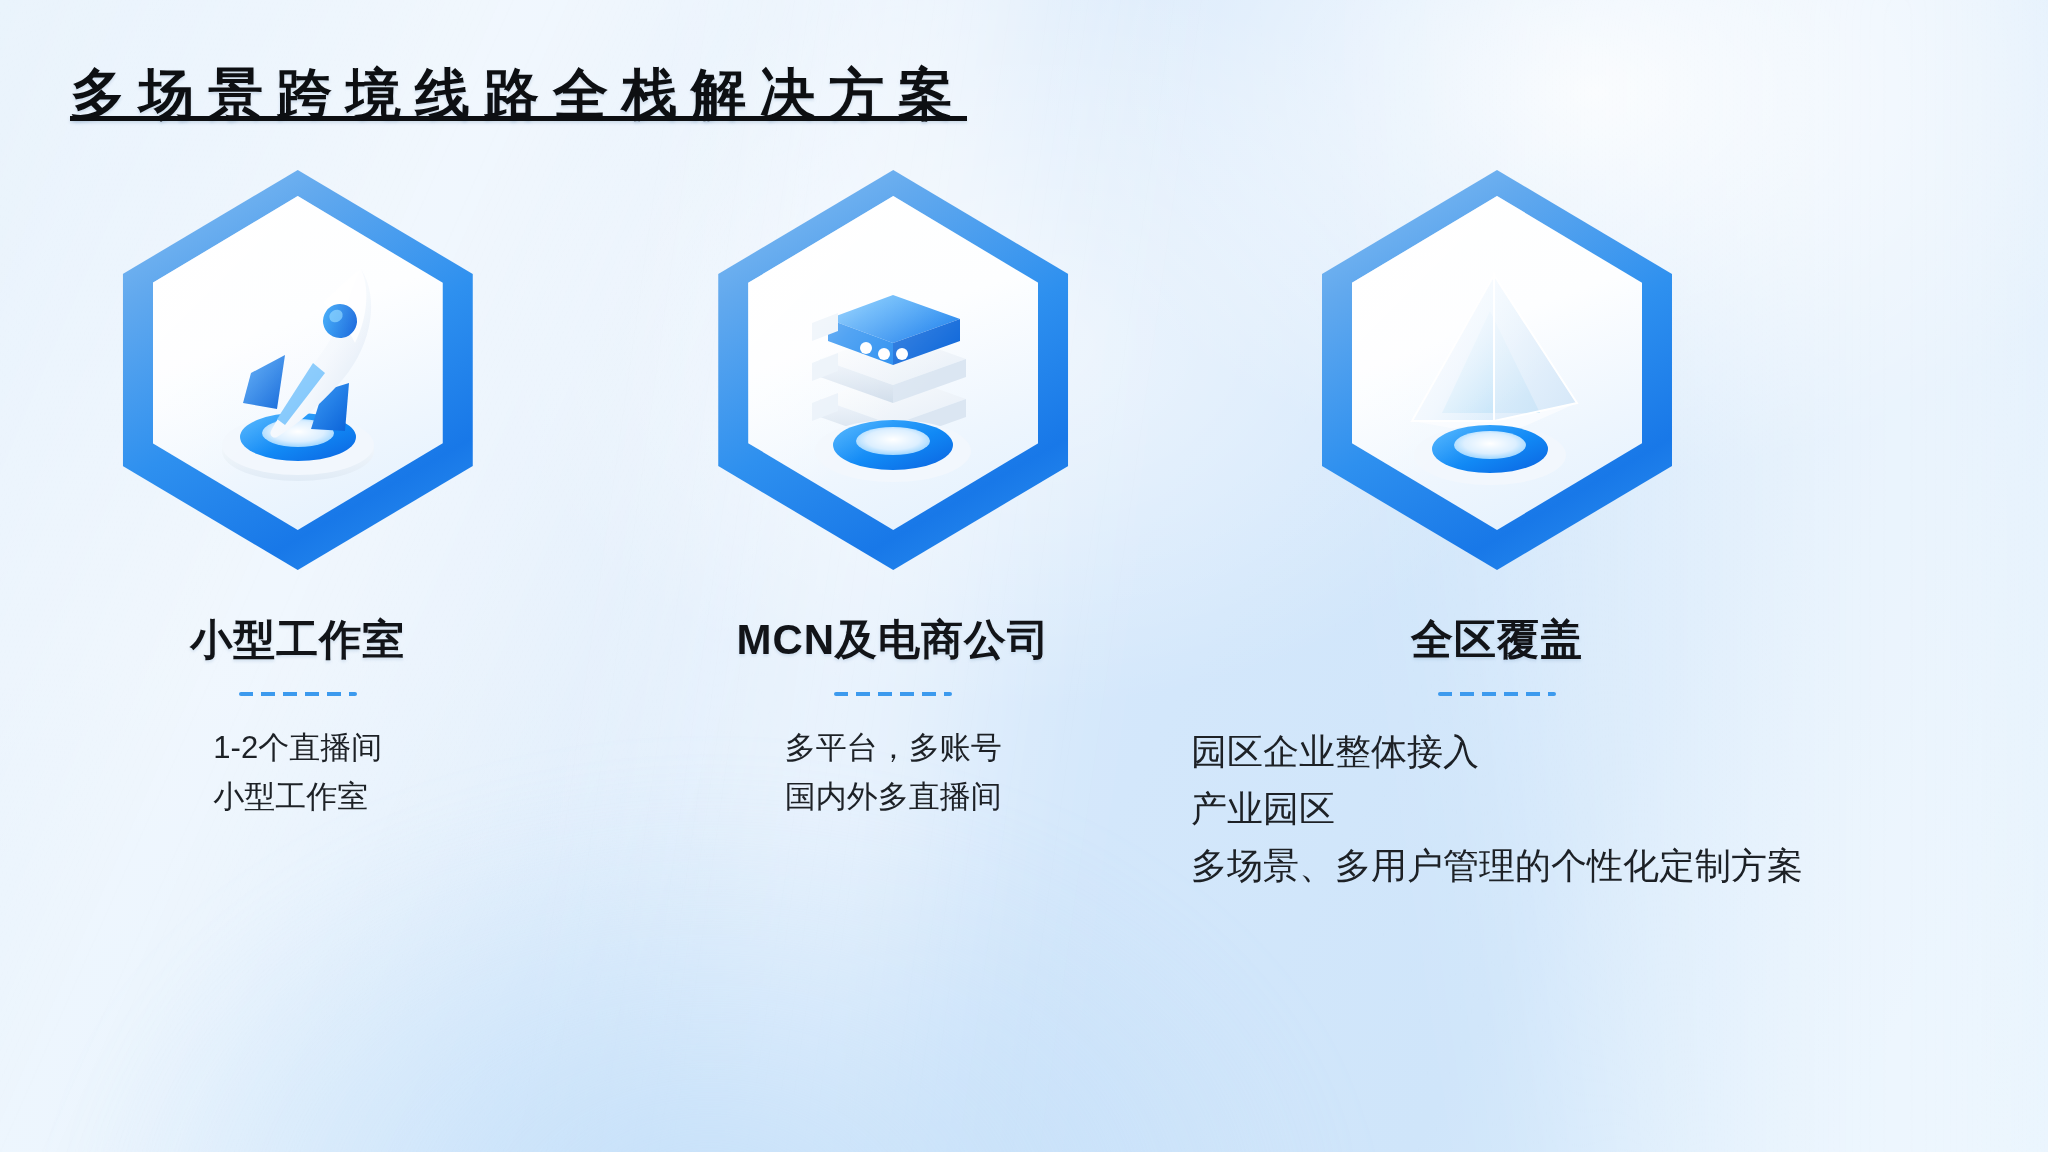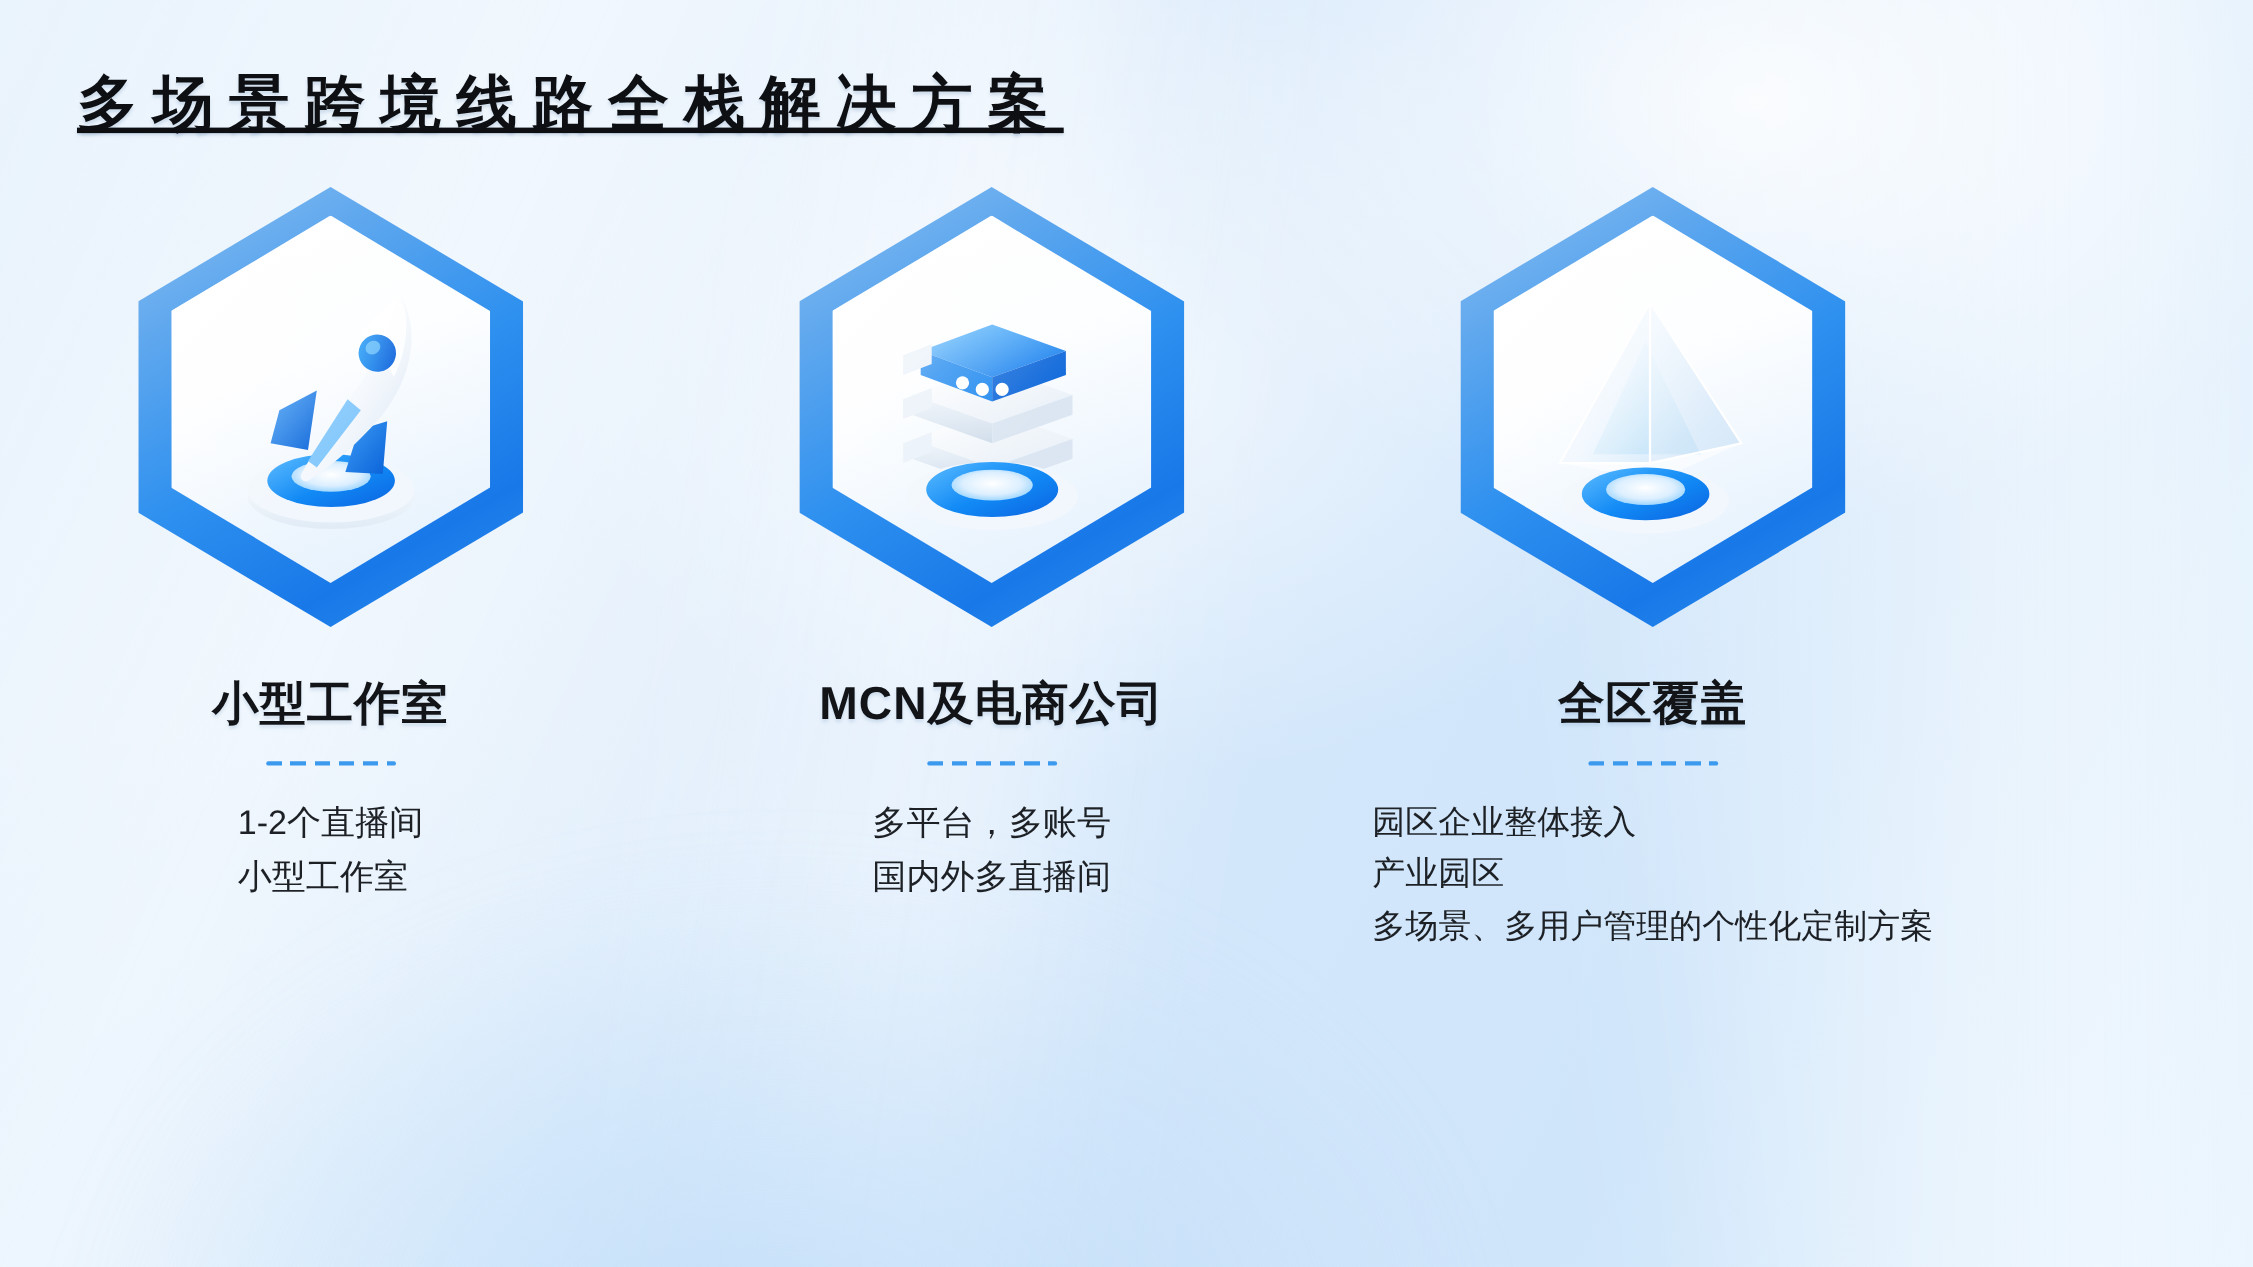--- a/index.html
+++ b/index.html
@@ -90,21 +90,21 @@
   .divider {
     margin-top:24px; width:118px; height:4px;
     background:repeating-linear-gradient(90deg,#3c9aee 0 14px, rgba(0,0,0,0) 14px 22px);
     border-radius:2px;
   }
   .card-desc {
     margin-top:28px; text-align:left; color:#1d2126;
     font-size:31px; line-height:1.58; white-space:nowrap;
   }
   .card-desc .line { display:block; }
-  .card-3 .card-desc { font-size:30px; }
+  .card-3 .card-desc { font-size:36px; }
 </style>
 </head>
 <body>
 
 <div class="bg-streak streak-a"></div>
 <div class="bg-streak streak-c"></div>
 <div class="bg-streak streak-b"></div>
 <div class="bg-streak streak-d"></div>
 
 <h1 id="page-title">多场景跨境线路全栈解决方案</h1>

